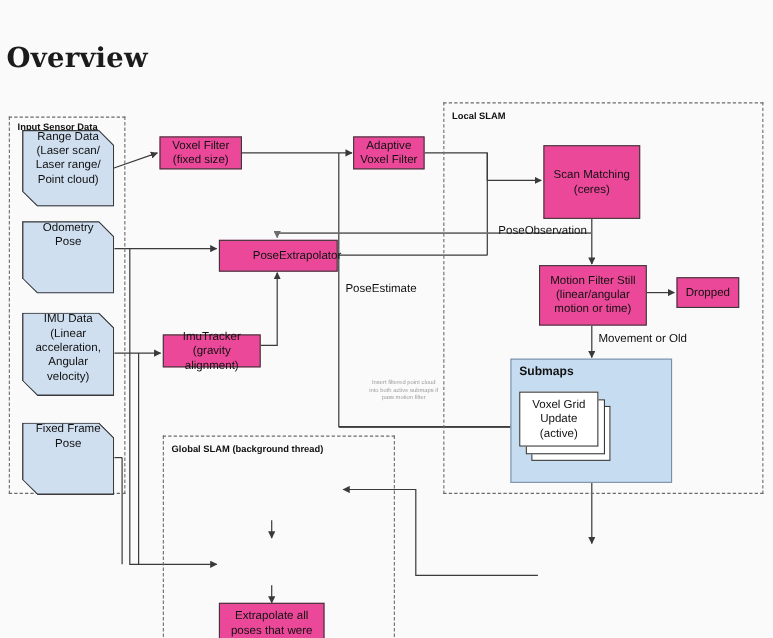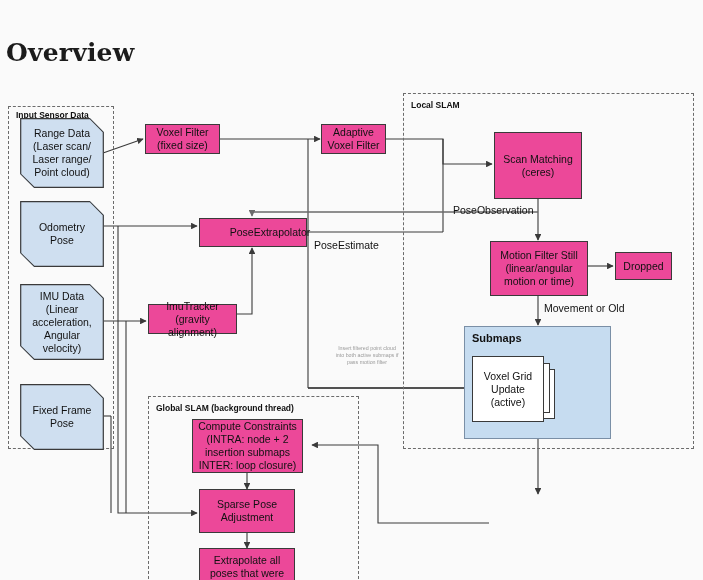--- a/index.html
+++ b/index.html
@@ -45,21 +45,21 @@
     color:#111;
     padding:1px 2px;
   }
   .node.thick{border-width:1.4px;}
   .node .lbl{white-space:pre-line;}
 
   
   .note{
     position:absolute;box-sizing:border-box;
     background:#cfdff0;
-    display:flex;align-items:center;justify-content:center;
+    display:flex;align-items:flex-start;justify-content:center;
     text-align:center;
     font-size:10.5px;line-height:13px;
     color:#111;
     clip-path:polygon(0 0, calc(100% - 14px) 0, 100% 14px, 100% 100%, 14px 100%, 0 calc(100% - 14px));
   }
   .note .lbl{white-space:pre-line;position:relative;z-index:2;}
   .note .outline{
     position:absolute;left:0;top:0;width:100%;height:100%;
     pointer-events:none;z-index:1;
   }
@@ -239,46 +239,36 @@
   <div class="node" style="left:615px;top:216px;width:57px;height:28px;">
     <span class="lbl">Dropped</span>
   </div>
 
   <div class="submaps" style="left:464px;top:290px;width:147px;height:113px;">
     <div class="submaps-label">Submaps</div>
   </div>
 
   <div class="stackbox" style="left:483px;top:333px;width:72px;height:50px;"></div>
   <div class="stackbox" style="left:478px;top:327px;width:72px;height:50px;"></div>
-  <div class="stackbox front" style="left:472px;top:320px;width:72px;height:66px;justify-content:flex-end;">
+  <div class="stackbox front" style="left:472px;top:320px;width:72px;height:50px;justify-content:flex-end;">
     <span class="lbl">Voxel Grid
 Update
 (active)</span>
   </div>
 
 
-  <div class="node thick" style="left:192px;top:383px;width:111px;height:54px;">
-    <span class="lbl">Compute Constraints
-(INTRA: node + 2
-insertion submaps
-INTER: loop closure)</span>
-  </div>
-
-  <div class="node" style="left:199px;top:453px;width:96px;height:44px;">
-    <span class="lbl">Sparse Pose
-Adjustment</span>
-  </div>
+
 
   <div class="node" style="left:199px;top:512px;width:96px;height:51px;">
     <span class="lbl">Extrapolate all
 poses that were
 added later</span>
   </div>
 
-  <div class="edge-label" style="left:314px;top:203px;">PoseEstimate</div>
+  <div class="edge-label" style="left:314px;top:220px;">PoseEstimate</div>
   <div class="edge-label" style="left:453px;top:168px;">PoseObservation</div>
   <div class="edge-label" style="left:544px;top:266px;">Movement or Old</div>
 
   <div class="note-text" style="left:312px;top:309px;width:110px;">Insert filtered point cloud
 into both active submaps if
 pass motion filter</div>
 
 </div>
 
 </body></html>

